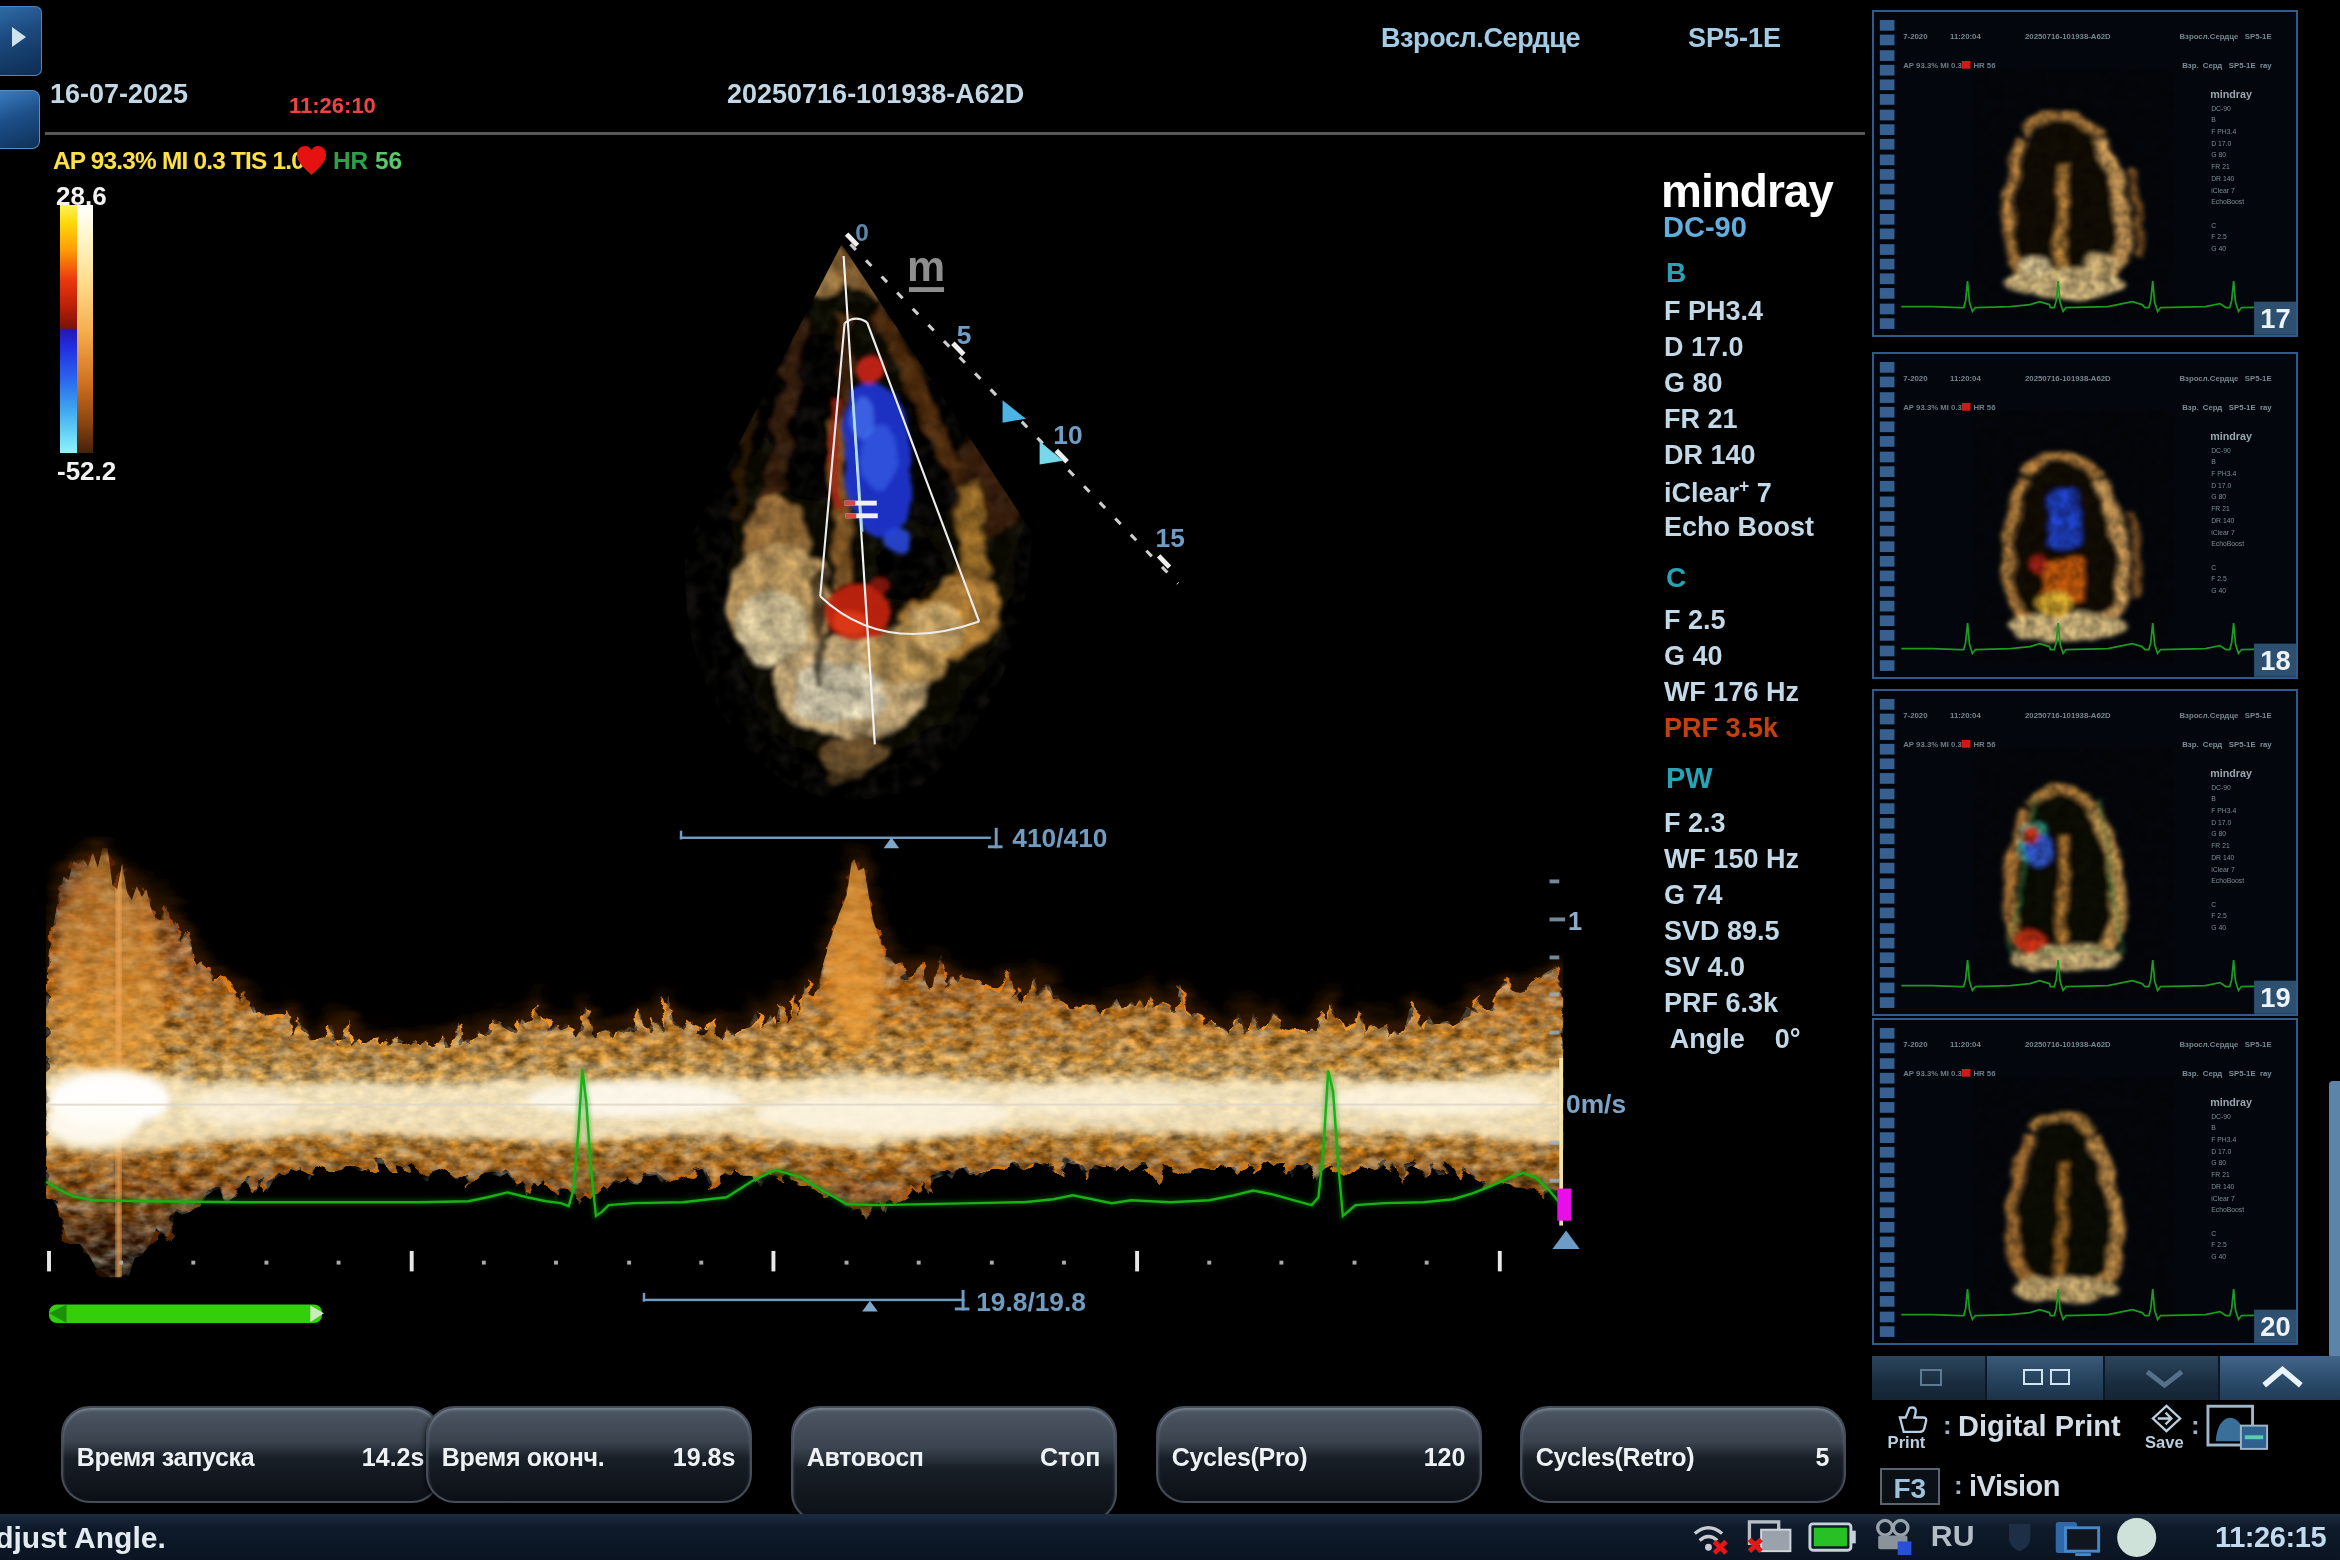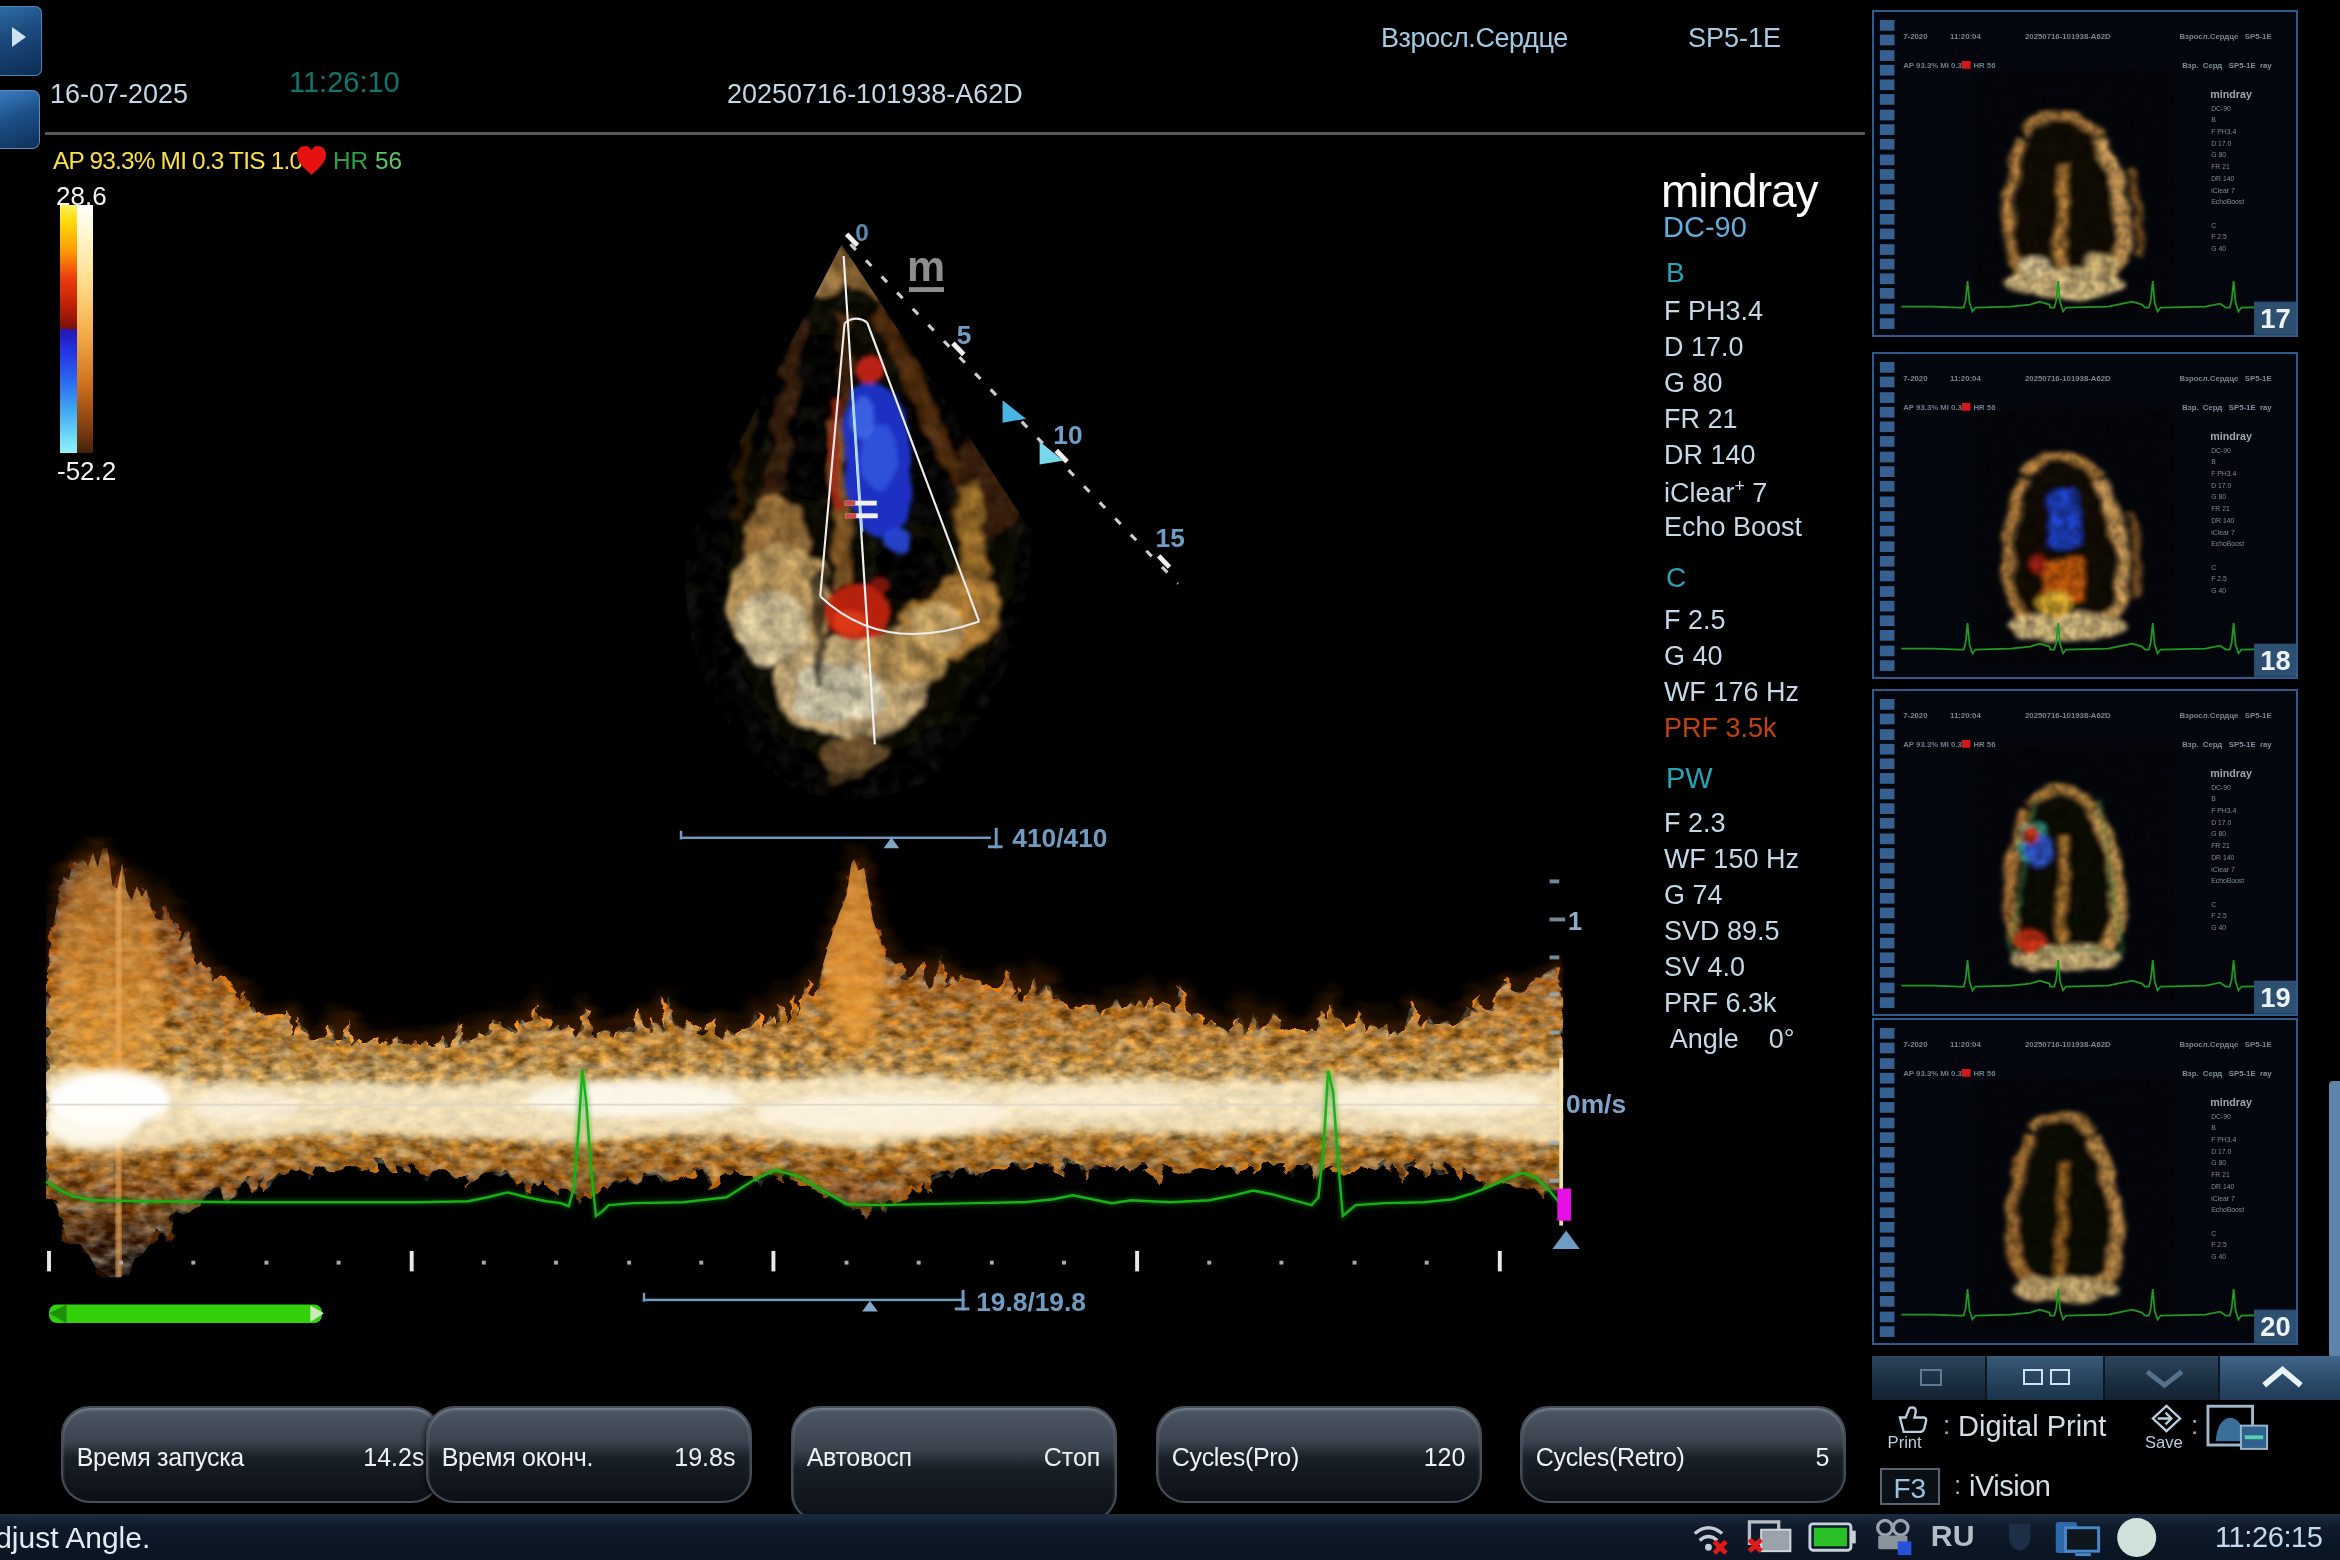--- a/index.html
+++ b/index.html
@@ -1,26 +1,26 @@
 <!DOCTYPE html>
 <html><head><meta charset="utf-8"><style>
 html,body{margin:0;padding:0;background:#000;width:2341px;height:1560px;overflow:hidden}
 *{box-sizing:border-box}
 body{font-family:"Liberation Sans",sans-serif;position:relative;color:#c5dae8}
 .abs{position:absolute}
-.b{font-weight:400}
+.b{font-weight:700}
 </style></head>
 <body>
 
 <div class="abs" style="left:0;top:5.9px;width:42px;height:70px;border-radius:0 6.8px 6.8px 0;background:linear-gradient(160deg,#2f6ba6 0%,#1c4a7e 40%,#0d2c52 100%);border:1px solid #4c86bc;border-left:none"></div>
 <div class="abs" style="left:11.7px;top:27px;width:0;height:0;border-left:14.6px solid #cfe2ef;border-top:10.7px solid transparent;border-bottom:10.7px solid transparent"></div>
 <div class="abs" style="left:0;top:90px;width:40px;height:59px;border-radius:0 7.8px 7.8px 0;background:linear-gradient(160deg,#3a7cc0 0%,#1d4f88 45%,#0e3158 100%);border:1px solid #5590c4;border-left:none"></div>
 
 <div class="abs b" style="left:50px;top:79px;font-size:27px;color:#c3d8e6">16-07-2025</div>
-<div class="abs b" style="left:289px;top:66px;font-size:29px;color:#0f766e">11:26:10</div>
+<div class="abs b" style="left:289px;top:93px;font-size:22px;color:#ef4444">11:26:10</div>
 <div class="abs b" style="left:727px;top:79px;font-size:27px;color:#c3d8e6">20250716-101938-A62D</div>
 <div class="abs b" style="left:1381px;top:23.4px;font-size:27px;letter-spacing:-0.4px;color:#a3cbe4">Взросл.Сердце</div>
 <div class="abs b" style="left:1688px;top:23.4px;font-size:27px;color:#a3cbe4">SP5-1E</div>
 <div class="abs" style="left:45px;top:132px;width:1820px;height:2.9px;background:#575757"></div>
 
 <div class="abs b" style="left:53px;top:147px;font-size:24.4px;letter-spacing:-0.8px;color:#fde047">AP 93.3% MI 0.3 TIS 1.0</div>
 <svg class="abs" style="left:295px;top:145px" width="33" height="32" viewBox="0 0 34 33">
     <path d="M17 31 C10 24 2 18 2 10 C2 4 6 1 10.5 1 C13.5 1 16 3 17 5.5 C18 3 20.5 1 23.5 1 C28 1 32 4 32 10 C32 18 24 24 17 31 Z" fill="#e61212"></path>
   </svg>
 <div class="abs b" style="left:333px;top:147px;font-size:24.4px;color:#2fa04a">HR <span style="color:#58c868">56</span></div>

